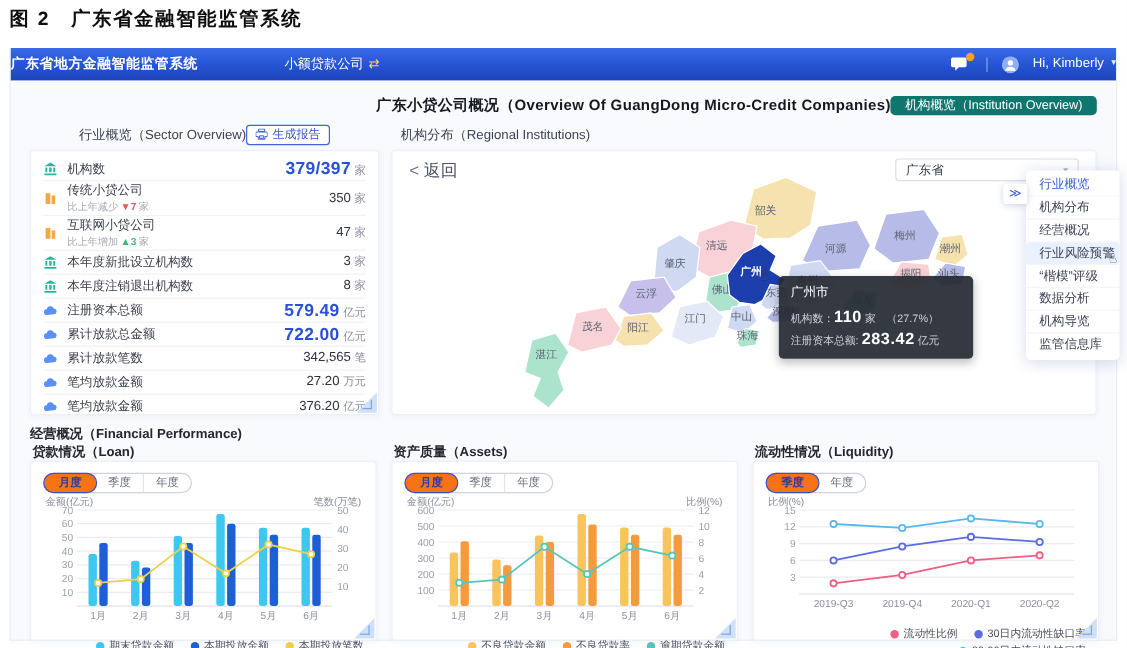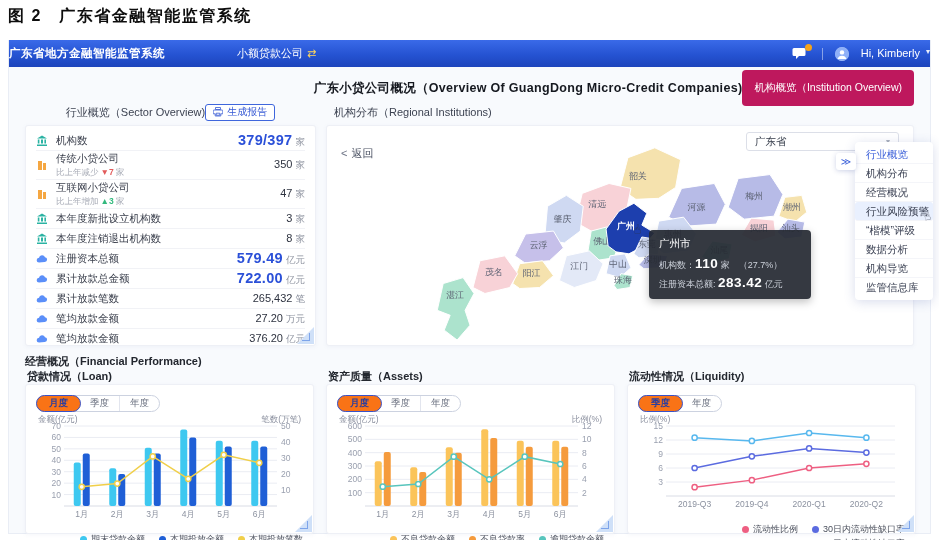--- a/index.html
+++ b/index.html
@@ -17,21 +17,21 @@
 .tb-bell svg{display:block}
 .badge{position:absolute;top:-3px;right:-4px;width:7px;height:7px;border-radius:4px;background:#f5a31a}
 .tb-div{width:1px;height:12px;background:rgba(255,255,255,.45);margin-right:12px}
 .tb-avatar{width:14px;height:14px;border-radius:50%;background:#a8c0f8;margin-right:6px;overflow:hidden}
 .tb-user{display:flex;align-items:flex-start;gap:6px;cursor:pointer}
 .tb-caret{font-size:8px;opacity:.9}
 
 .content{position:absolute;top:27px;left:0;right:0;bottom:0;padding:8px 16px}
 .page-row1{display:flex;justify-content:flex-end;align-items:center;height:22px;margin-top:2px}
 .page-title{font-size:12.5px;font-weight:bold;color:#15181f;letter-spacing:.3px}
-.btn-primary{background:#be185d;color:#fff;border:none;border-radius:4px;height:36px;padding:0 12px;font-size:10.5px;cursor:pointer;font-family:inherit}
+.btn-primary{background:#0f766e;color:#fff;border:none;border-radius:4px;height:16px;padding:0 12px;font-size:10.5px;cursor:pointer;font-family:inherit}
 .page-row2{display:flex;align-items:center;height:18px;margin-top:4px}
 .row2-left{width:291px;display:flex;justify-content:center;align-items:center}
 .sec-label{font-size:11px;color:#3d4352}
 .btn-outline{display:inline-flex;align-items:center;gap:4px;border:1px solid #3f66dc;color:#3558d4;background:#fff;border-radius:3px;height:17px;padding:0 7px;font-size:10px;cursor:pointer;font-family:inherit}
 .regional-label{margin-left:18px;font-size:11px;color:#3d4352}
 .main-row{display:flex;gap:10px;margin-top:4px;height:221px}
 
 .card{background:#fff;border:1px solid #eef0f6;border-radius:3px;box-shadow:0 1px 4px rgba(90,110,170,.06);position:relative}
 .stats-card{width:291px;height:221px;padding:5px 10px 4px 10px;display:flex;flex-direction:column}
 .stat-row{display:flex;align-items:center;height:20px;border-bottom:1px solid #f1f2f6}
@@ -43,21 +43,21 @@
 .stat-sub{font-size:8.5px;color:#a6aab5;white-space:nowrap;margin-top:1px}
 .delta{font-weight:bold;margin:0 2px;font-size:8.5px}
 .delta.down{color:#e25b5b}
 .delta.up{color:#33b97e}
 .stat-val{white-space:nowrap;font-size:11px;color:#2e3340}
 .stat-val .unit{font-size:9.5px;color:#8a8f9c}
 .stat-val.big .num{font-size:14.5px;font-weight:bold;color:#2b50d8;letter-spacing:.3px}
 
 .map-card{flex:1;height:221px;overflow:hidden}
 .map-svg{position:absolute;inset:0;width:100%;height:100%}
-.map-back{position:absolute;left:14px;top:20px;font-size:11px;color:#4a5162;cursor:pointer;z-index:3}
+.map-back{position:absolute;left:14px;top:8px;font-size:14px;color:#4a5162;cursor:pointer;z-index:3}
 .map-back .lt{margin-right:4px;color:#6a7183}
 .province-select{position:absolute;right:14px;top:6px;width:153px;height:19px;background:#fff;border:1px solid #dcdfe8;border-radius:3px;display:flex;align-items:center;justify-content:space-between;padding:0 8px;font-size:10.5px;color:#333a48;cursor:pointer;z-index:3}
 .province-select .caret{color:#aab0bc;font-size:8px}
 .map-tooltip{position:absolute;left:322px;top:104px;width:162px;background:rgba(38,42,51,.93);border-radius:4px;padding:7px 10px 8px 10px;color:#fff;z-index:4;box-shadow:0 3px 8px rgba(0,0,0,.25)}
 .tt-city{font-size:10.5px;margin-bottom:5px}
 .tt-row{font-size:9px;color:#ced3dc;margin-top:3px;white-space:nowrap}
 .tt-row .tt-num{font-size:13.5px;font-weight:bold;color:#fff;letter-spacing:.5px}
 .map-hand{position:absolute;left:306px;top:96px;font-size:13px;color:#2c313d;z-index:5;transform:rotate(-14deg)}
 
 .side-menu{position:absolute;left:855px;top:142px;width:78px;background:#fff;border-radius:4px;box-shadow:0 2px 12px rgba(60,80,160,.20);padding:3px 0;z-index:6}
@@ -221,21 +221,21 @@
             </div>
             <div class="stat-row">
               <span class="stat-ic">
                 <svg width="12" height="12" viewBox="0 0 12 12">
                   <path d="M3.1 9.5a2.4 2.4 0 0 1-.1-4.8 3.1 3.1 0 0 1 6-.4 2.3 2.3 0 0 1-.4 4.6z" fill="#5b8ff9"></path>
                 </svg>
               </span>
               <div class="stat-main">
                 <div class="stat-label">累计放款笔数</div>
               </div>
-              <div class="stat-val "><span class="num">265,432</span> <span class="unit">笔</span></div>
+              <div class="stat-val "><span class="num">342,565</span> <span class="unit">笔</span></div>
             </div>
             <div class="stat-row">
               <span class="stat-ic">
                 <svg width="12" height="12" viewBox="0 0 12 12">
                   <path d="M3.1 9.5a2.4 2.4 0 0 1-.1-4.8 3.1 3.1 0 0 1 6-.4 2.3 2.3 0 0 1-.4 4.6z" fill="#5b8ff9"></path>
                 </svg>
               </span>
               <div class="stat-main">
                 <div class="stat-label">笔均放款金额</div>
               </div>

